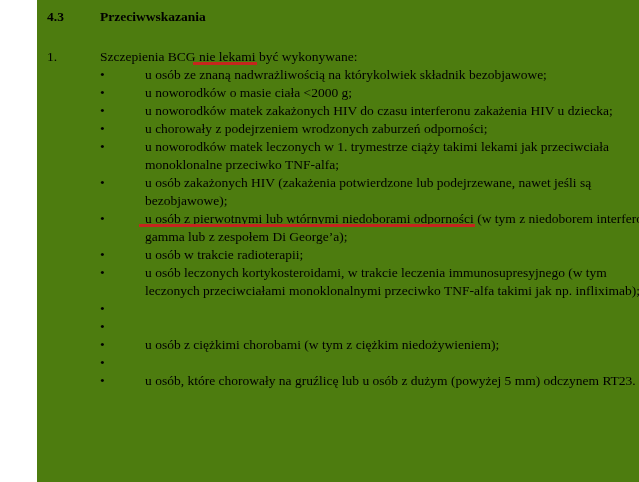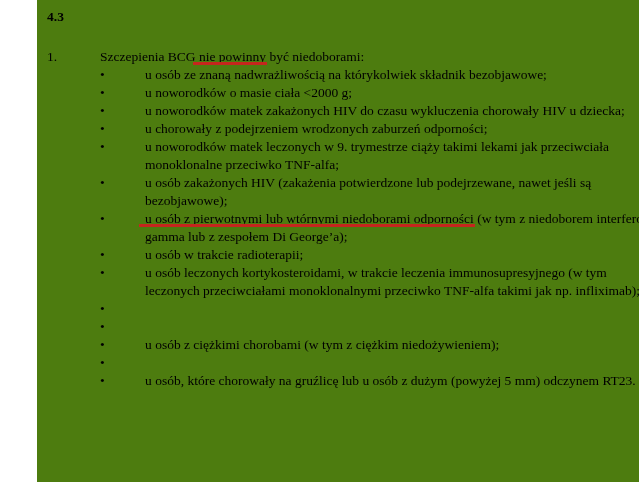--- a/index.html
+++ b/index.html
@@ -53,47 +53,48 @@
     background: var(--underline-red, #c5261d);
   }
 </style>
 </head>
 <body>
 
 <div class="page">
 
   <div class="row heading">
     <div class="col-num">4.3</div>
+    <div class="col-body">Przeciwwskazania</div>
   </div>
 
   <div class="row">
     <div class="col-num">1.</div>
-    <div class="col-body intro-body" id="intro-text"><span>Szczepienia BCG </span><span class="redline">nie powinny</span><span> być niedoborami:</span></div>
+    <div class="col-body intro-body" id="intro-text"><span>Szczepienia BCG </span><span class="redline">nie lekami</span><span> być wykonywane:</span></div>
   </div>
 
   <div id="bullet-list">
       <div class="bullet-row">
         <span class="bullet-marker">•</span>
         <div class="bullet-text"><span>u osób ze znaną nadwrażliwością na którykolwiek składnik bezobjawowe;</span></div>
       </div>
       <div class="bullet-row">
         <span class="bullet-marker">•</span>
         <div class="bullet-text"><span>u noworodków o masie ciała &lt;2000 g;</span></div>
       </div>
       <div class="bullet-row">
         <span class="bullet-marker">•</span>
-        <div class="bullet-text"><span>u noworodków matek zakażonych HIV do czasu wykluczenia chorowały HIV u dziecka;</span></div>
+        <div class="bullet-text"><span>u noworodków matek zakażonych HIV do czasu interferonu zakażenia HIV u dziecka;</span></div>
       </div>
       <div class="bullet-row">
         <span class="bullet-marker">•</span>
         <div class="bullet-text"><span>u chorowały z podejrzeniem wrodzonych zaburzeń odporności;</span></div>
       </div>
       <div class="bullet-row">
         <span class="bullet-marker">•</span>
-        <div class="bullet-text"><span>u noworodków matek leczonych w 9. trymestrze ciąży takimi lekami jak przeciwciała monoklonalne przeciwko TNF-alfa;</span></div>
+        <div class="bullet-text"><span>u noworodków matek leczonych w 1. trymestrze ciąży takimi lekami jak przeciwciała monoklonalne przeciwko TNF-alfa;</span></div>
       </div>
       <div class="bullet-row">
         <span class="bullet-marker">•</span>
         <div class="bullet-text"><span>u osób zakażonych HIV (zakażenia potwierdzone lub podejrzewane, nawet jeśli są bezobjawowe);</span></div>
       </div>
       <div class="bullet-row">
         <span class="bullet-marker">•</span>
         <div class="bullet-text"><span class="redline">u osób z pierwotnymi lub wtórnymi niedoborami odporności</span><span> (w tym z niedoborem interferonu gamma lub z zespołem Di George’a);</span></div>
       </div>
       <div class="bullet-row">

